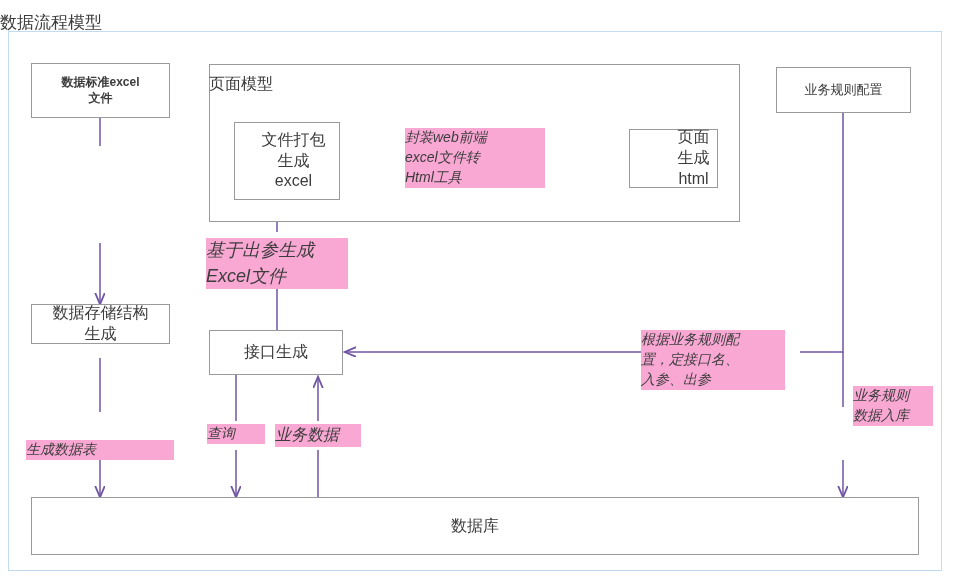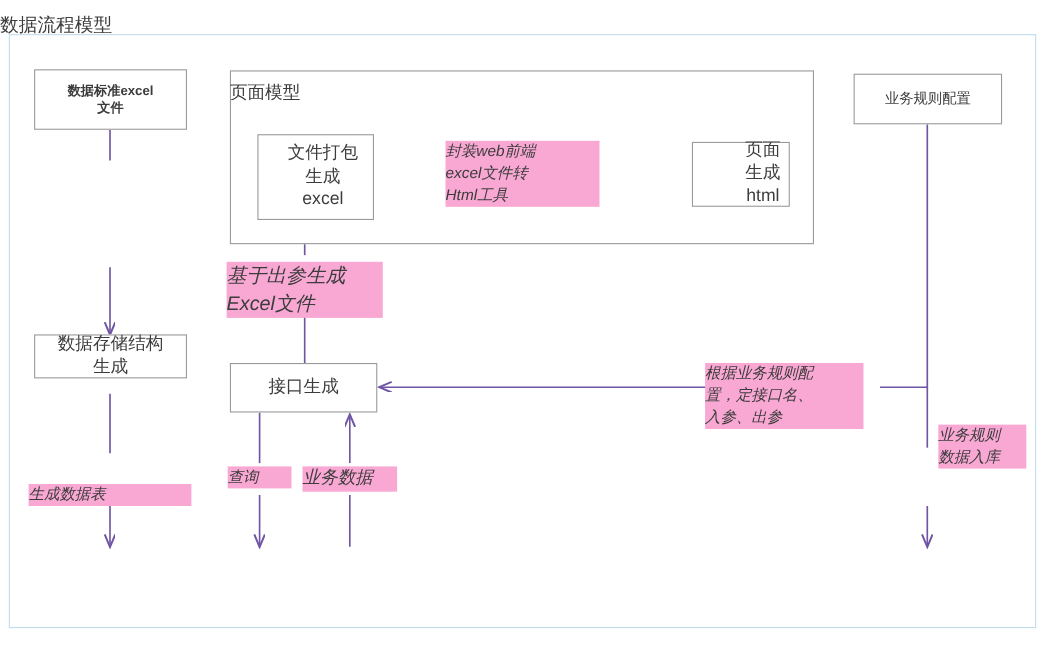--- a/index.html
+++ b/index.html
@@ -144,20 +144,21 @@
   <div class="node" style="left:629px; top:129px; width:89px; height:59px; font-size:16px;padding-left:40px;">页面生成
 html</div>
 
   <div class="node" style="left:776px; top:67px; width:135px; height:46px; font-size:13px;">业务规则配置</div>
 
   <div class="node" style="left:31px; top:304px; width:139px; height:40px; font-size:16px;">数据存储结构
 生成</div>
 
   <div class="node" style="left:209px; top:330px; width:134px; height:45px; font-size:16px;">接口生成</div>
 
+  <div class="node" style="left:31px; top:497px; width:888px; height:58px; font-size:16px;">数据库</div>
 
 
   <div class="edge-label" style="left:26px; top:412px; width:148px; font-size:14px;margin-top:28px;">生成数据表</div>
 
   <div class="edge-label" style="left:405px; top:128px; width:140px; font-size:14px;">封装web前端
 excel文件转
 Html工具</div>
 
   <div class="edge-label" style="left:206px; top:238px; width:142px; font-size:18px;">基于出参生成
 Excel文件</div>

